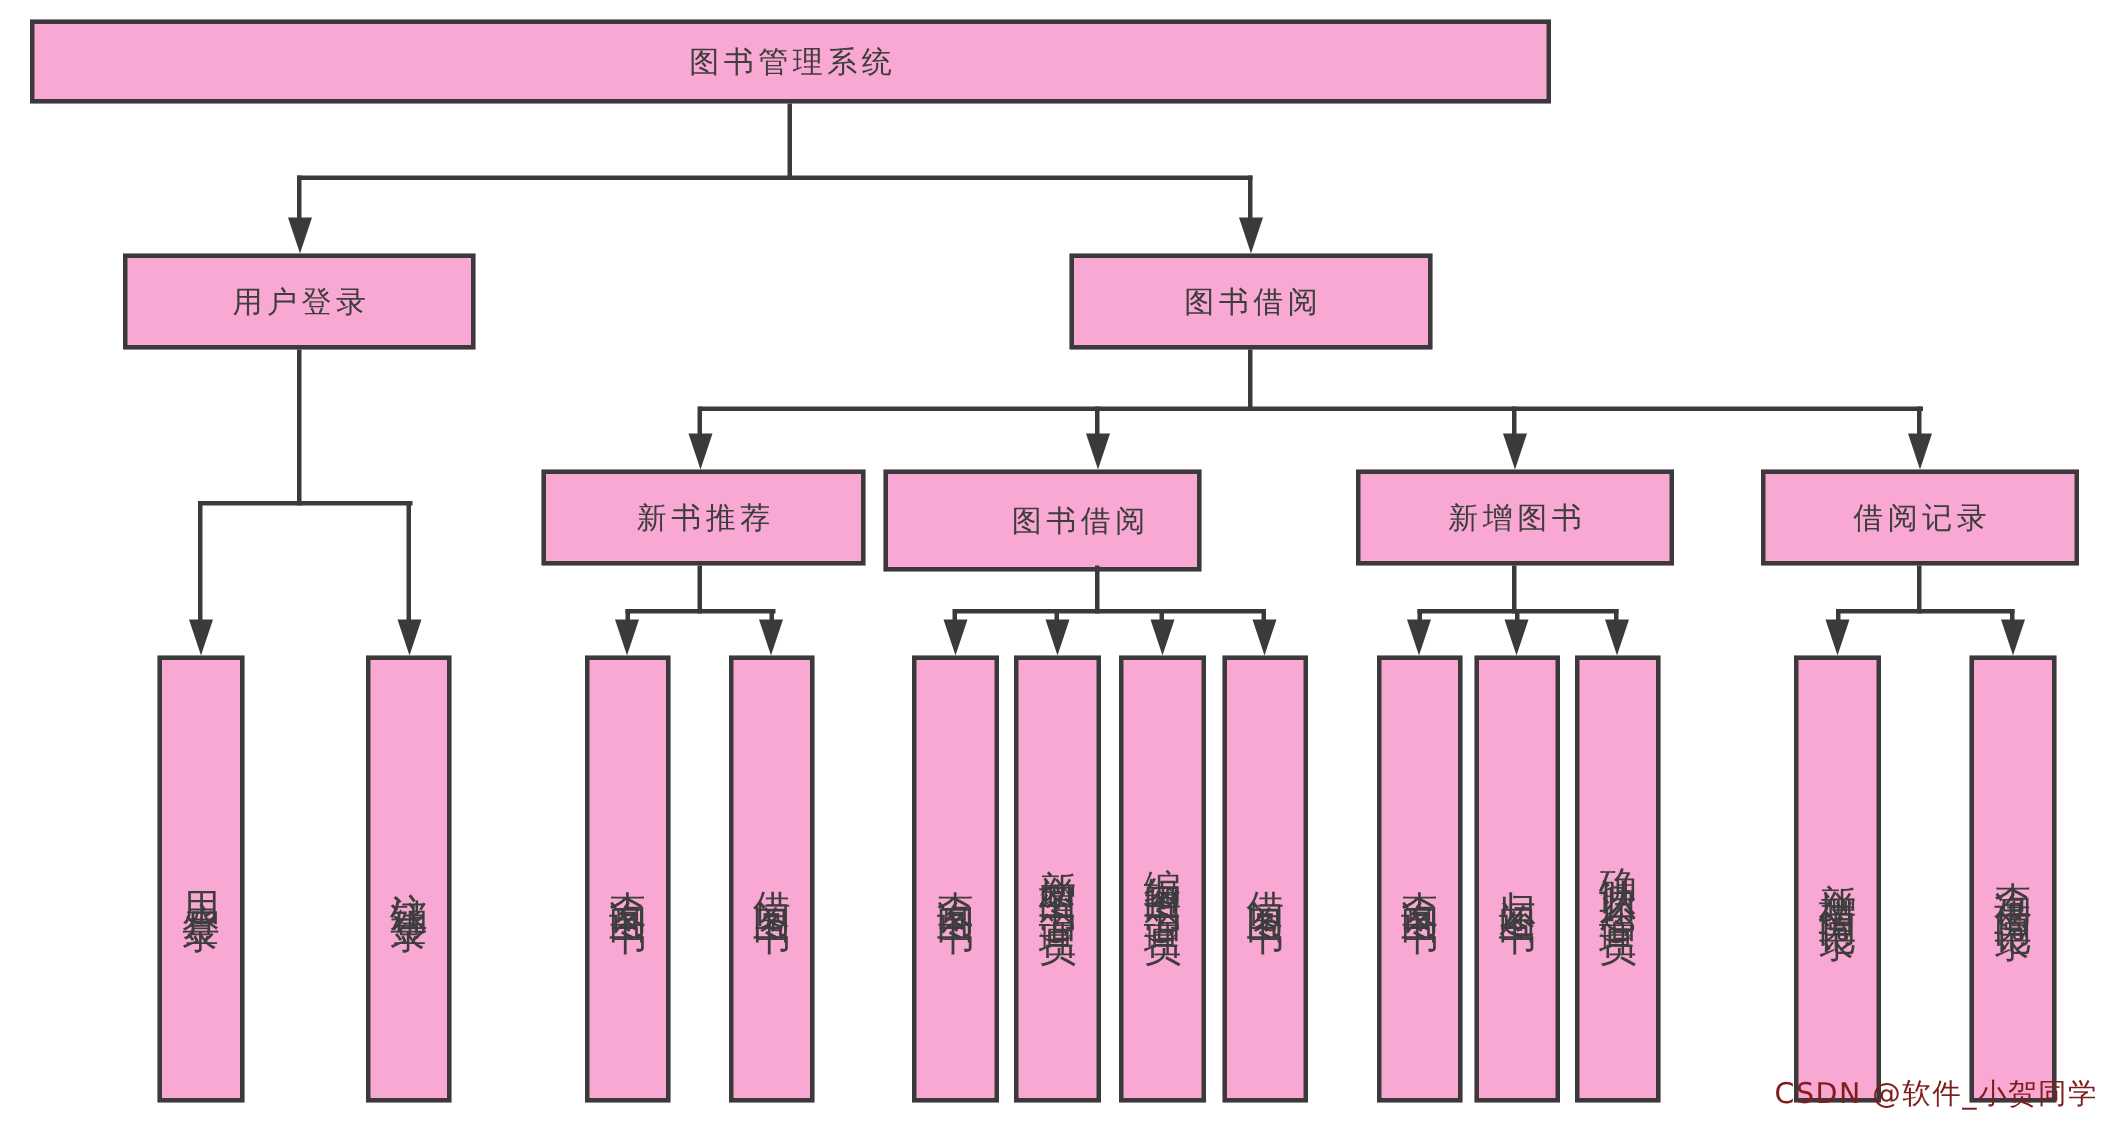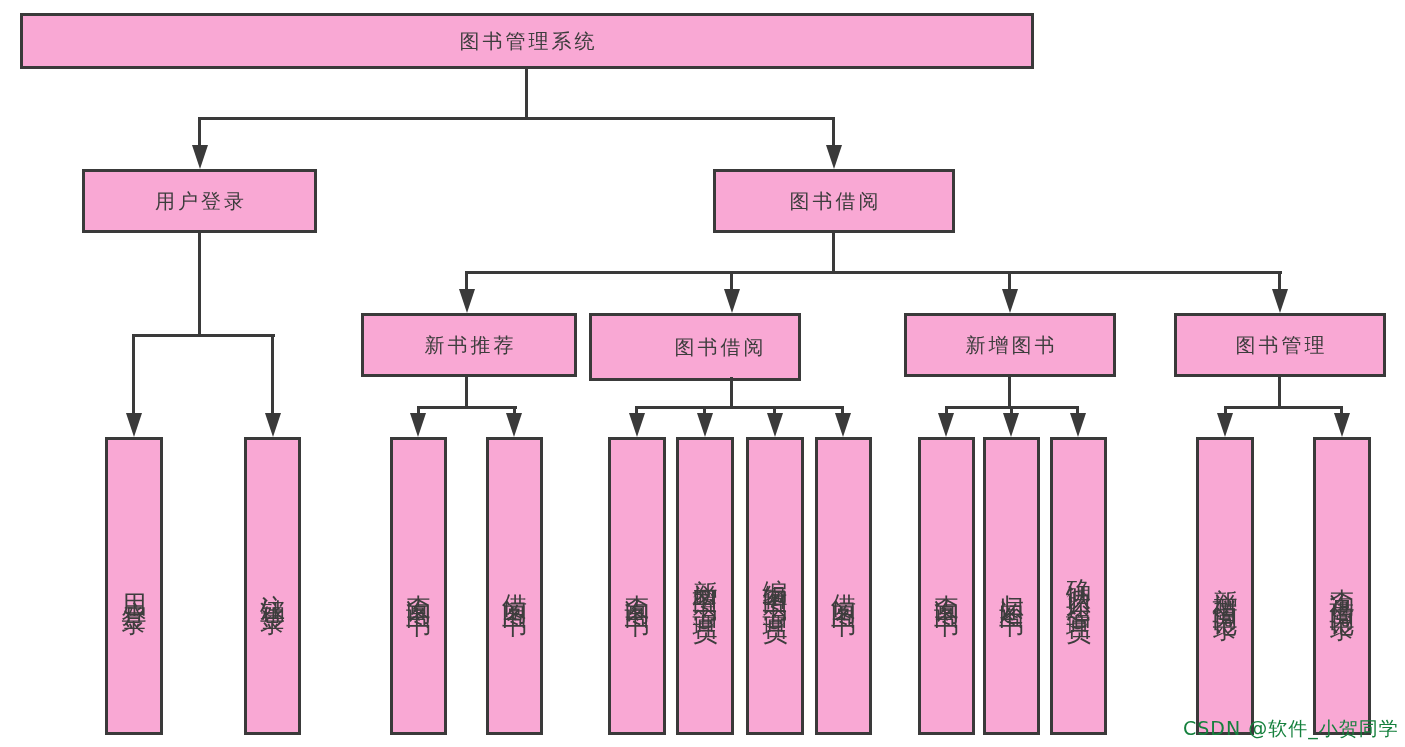--- a/index.html
+++ b/index.html
@@ -43,21 +43,21 @@
     border-left: 8px solid transparent;
     border-right: 8px solid transparent;
     border-top: 24px solid #3a3a3a;
   }
   .watermark {
     position: absolute;
     left: 1183px;
     top: 716px;
     font-size: 19px;
     letter-spacing: 1px;
-    color: #15803d;
+    color: #7f1d1d;
     white-space: nowrap;
     z-index: 5;
   }
 </style>
 </head>
 <body>
 
 <div class="canvas">
 
   <div class="node hdr" style="left:20px; top:13px; width:1014px; height:56px;">图书管理系统</div>
@@ -86,21 +86,21 @@
   <div class="vl" style="left:730px; top:271px; height:24px;"></div>
   <div class="ah" style="left:724px; top:289px;"></div>
   <div class="vl" style="left:1008px; top:271px; height:24px;"></div>
   <div class="ah" style="left:1002px; top:289px;"></div>
   <div class="vl" style="left:1278px; top:271px; height:24px;"></div>
   <div class="ah" style="left:1272px; top:289px;"></div>
 
   <div class="node hdr" style="left:361px; top:313px; width:216px; height:64px;">新书推荐</div>
   <div class="node hdr" style="left:589px; top:313px; width:212px; height:68px;padding-left:48px;">图书借阅</div>
   <div class="node hdr" style="left:904px; top:313px; width:212px; height:64px;">新增图书</div>
-  <div class="node hdr" style="left:1174px; top:313px; width:212px; height:64px;">图书管理</div>
+  <div class="node hdr" style="left:1174px; top:313px; width:212px; height:64px;">借阅记录</div>
 
   <div class="vl" style="left:465px; top:377px; height:32px;"></div>
   <div class="hl" style="left:417px; top:406px; width:100px;"></div>
   <div class="vl" style="left:417px; top:406px; height:14px;"></div>
   <div class="ah" style="left:410px; top:413px;"></div>
   <div class="vl" style="left:513px; top:406px; height:14px;"></div>
   <div class="ah" style="left:506px; top:413px;"></div>
 
   <div class="vl" style="left:730px; top:377px; height:32px;"></div>
   <div class="hl" style="left:636px; top:406px; width:208px;"></div>

